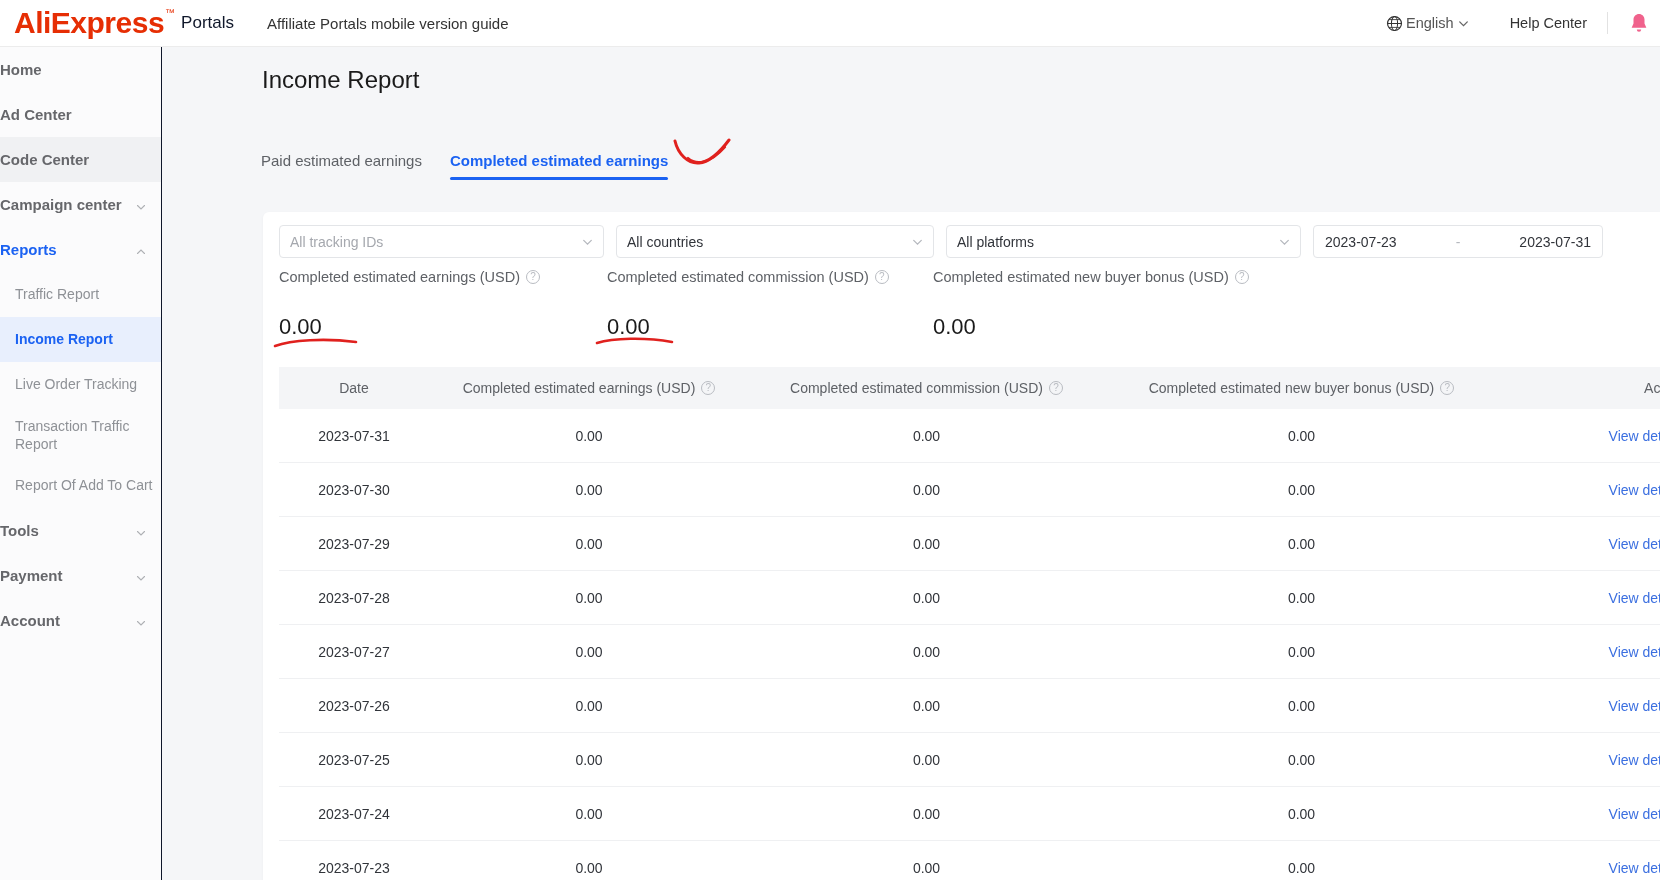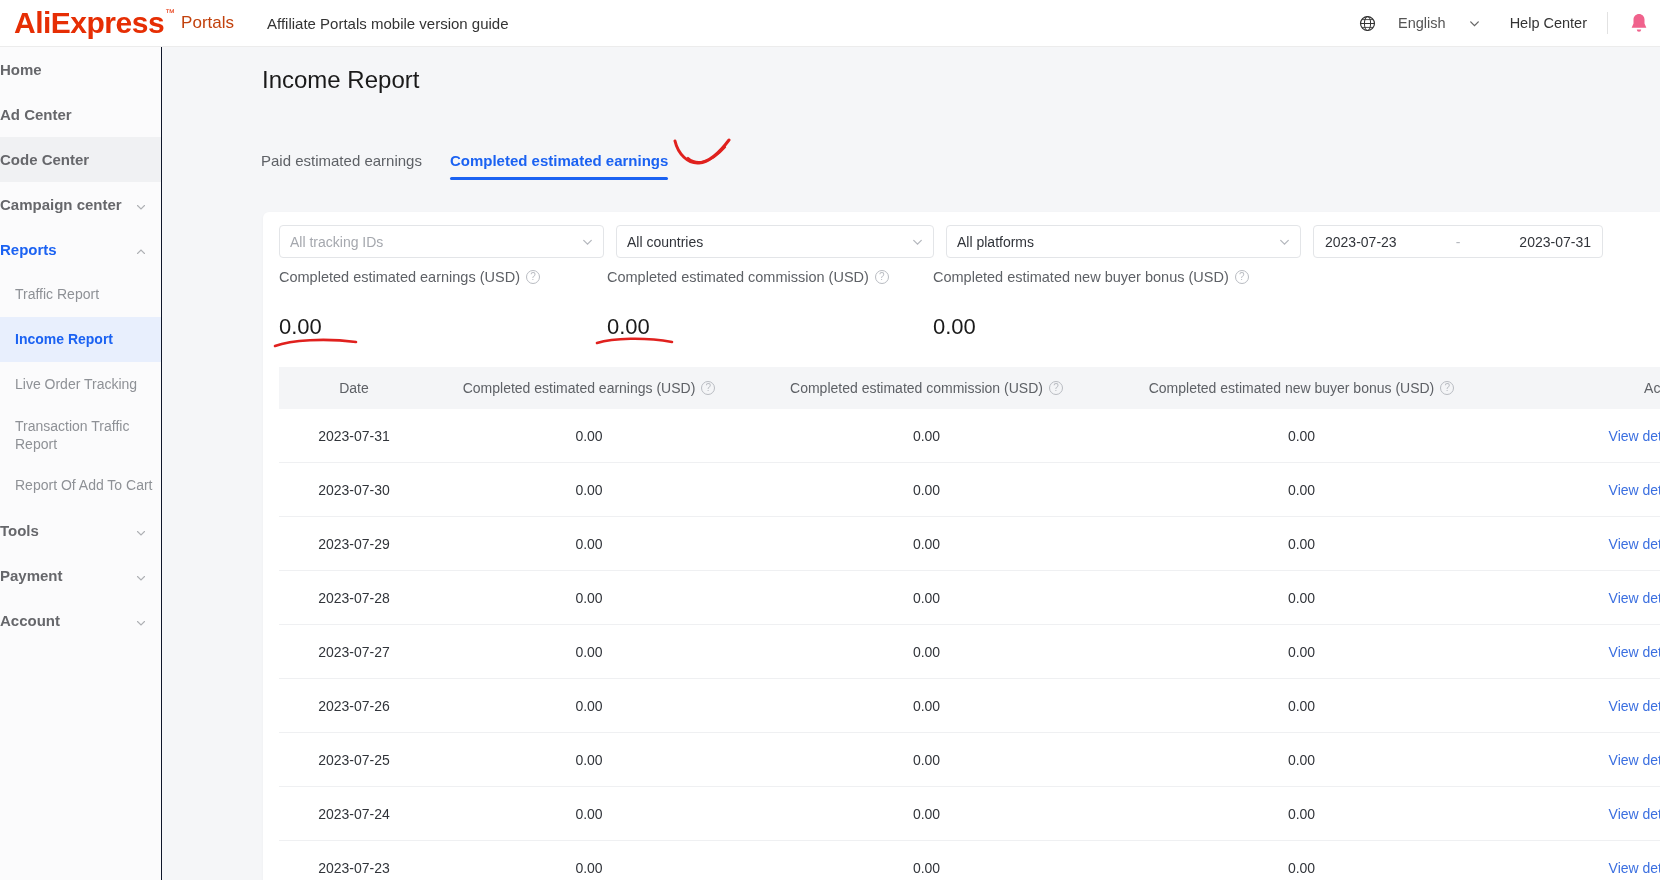--- a/index.html
+++ b/index.html
@@ -19,31 +19,31 @@
     background: #ffffff;
     border-bottom: 1px solid #ececec;
     display: flex; align-items: center;
   }
   .brand-wrap { display: flex; align-items: center; padding-left: 14px; }
   .brand-logo {
     font-size: 30px; font-weight: bold; letter-spacing: -0.5px;
     color: #e62e04; line-height: 1; font-family: "Liberation Sans", sans-serif;
   }
   .brand-tm { font-size: 10px; color: #e62e04; position: relative; top: -11px; left: 1px; }
-  .brand-portals { font-size: 17px; color: #c2410c; margin-left: 7px; }
+  .brand-portals { font-size: 17px; color: #0f172a; margin-left: 7px; }
   .topbar-guide { font-size: 15px; color: #333333; margin-left: 33px; }
 
   .topbar-right {
     margin-left: auto; display: flex; align-items: center;
     padding-right: 10px; gap: 0;
   }
-  .lang-group { display: flex; align-items: center; gap: 22px; font-size: 14.5px; color: #555; }
+  .lang-group { display: flex; align-items: center; gap: 3px; font-size: 14.5px; color: #555; }
   .globe-icon { width: 17px; height: 17px; display: inline-block; }
   .chev { width: 13px; height: 13px; display: inline-block; }
-  .help-center { font-size: 14.5px; color: #333; margin-left: 29px; }
+  .help-center { font-size: 14.5px; color: #333; margin-left: 40px; }
   .top-divider { width: 1px; height: 22px; background: #e2e2e2; margin: 0 20px; }
   .bell-icon { width: 22px; height: 23px; display: inline-block; }
 
   
   .sidebar {
     position: absolute; top: 47px; left: 0;
     width: 162px; height: 833px;
     background: #fbfbfc;
     border-right: 1px solid #0f172a;
     overflow: hidden;

